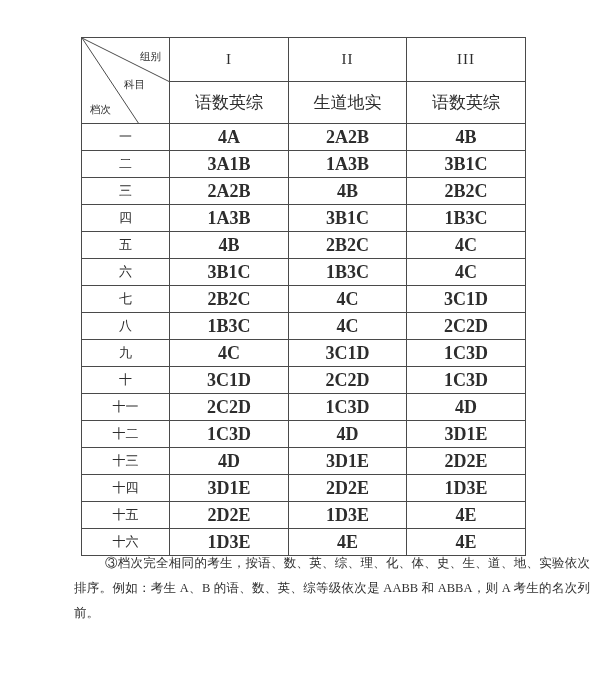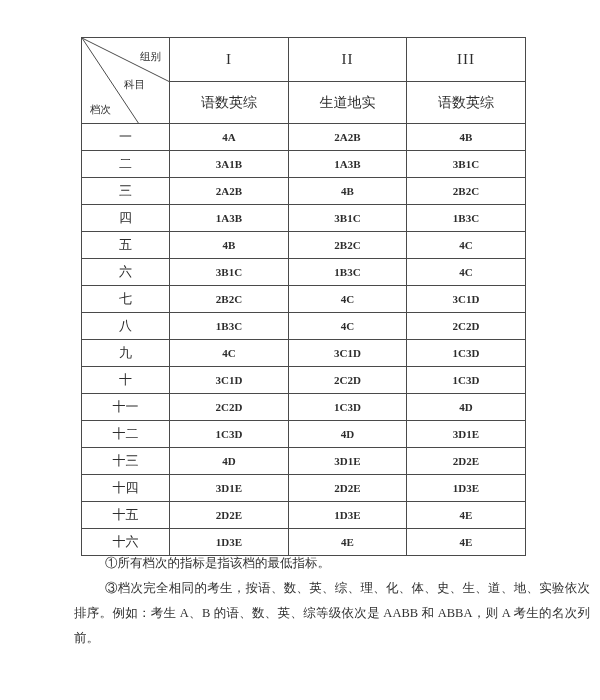--- a/index.html
+++ b/index.html
@@ -14,23 +14,23 @@
     border-collapse:collapse; table-layout:fixed;margin-top:16px;
   }
   .grade-table td, .grade-table th {
     border:1px solid #4a4a4a; text-align:center; vertical-align:middle;
     font-weight:normal; color:#2d2d2d; overflow:hidden;
   }
   .grade-table thead tr.row-groups   { height:44px; }
   .grade-table thead tr.row-subjects { height:42px; }
   .grade-table tbody tr { height:27px; }
   .group-head   { font-size:15px; font-weight:bold; letter-spacing:1px; }
-  .subject-head { font-size:14px; }
+  .subject-head { font-size:17px; }
   td.tier { font-size:13px; }
-  td.val  { font-size:11px; font-weight:bold; font-family:"Liberation Serif","DejaVu Serif",serif; }
+  td.val  { font-size:18px; font-weight:bold; font-family:"Liberation Serif","DejaVu Serif",serif; }
   
   td.corner-cell { position:relative; padding:0; }
   .corner-cell svg { position:absolute; left:0; top:0; width:100%; height:100%; display:block; }
   .corner-label { position:absolute; font-size:10.5px; color:#2d2d2d; white-space:nowrap; }
   .corner-group   { top:12px;  right:8px; }
   .corner-subject { top:40px;  left:42px; }
   .corner-tier    { top:65px;  left:8px;  }
   
   .notes {
     position:absolute; left:74px; top:551px; width:516px;
@@ -166,18 +166,17 @@
         <tr>
           <td class="tier">十六</td>
           <td class="val">1D3E</td>
           <td class="val">4E</td>
           <td class="val">4E</td>
         </tr>
       </tbody>
   </table>
 
   <div class="notes">
-    <p>①所有档次的指标是指该档的最低指标。</p>
     <p class="justified">③档次完全相同的考生，按语、数、英、综、理、化、体、史、生、道、地、实验依次排序。例如：考生 A、B 的语、数、英、综等级依次是 AABB 和 ABBA，则 A 考生的名次列前。</p>
 
   </div>
 
 </div>
 
 </body></html>

